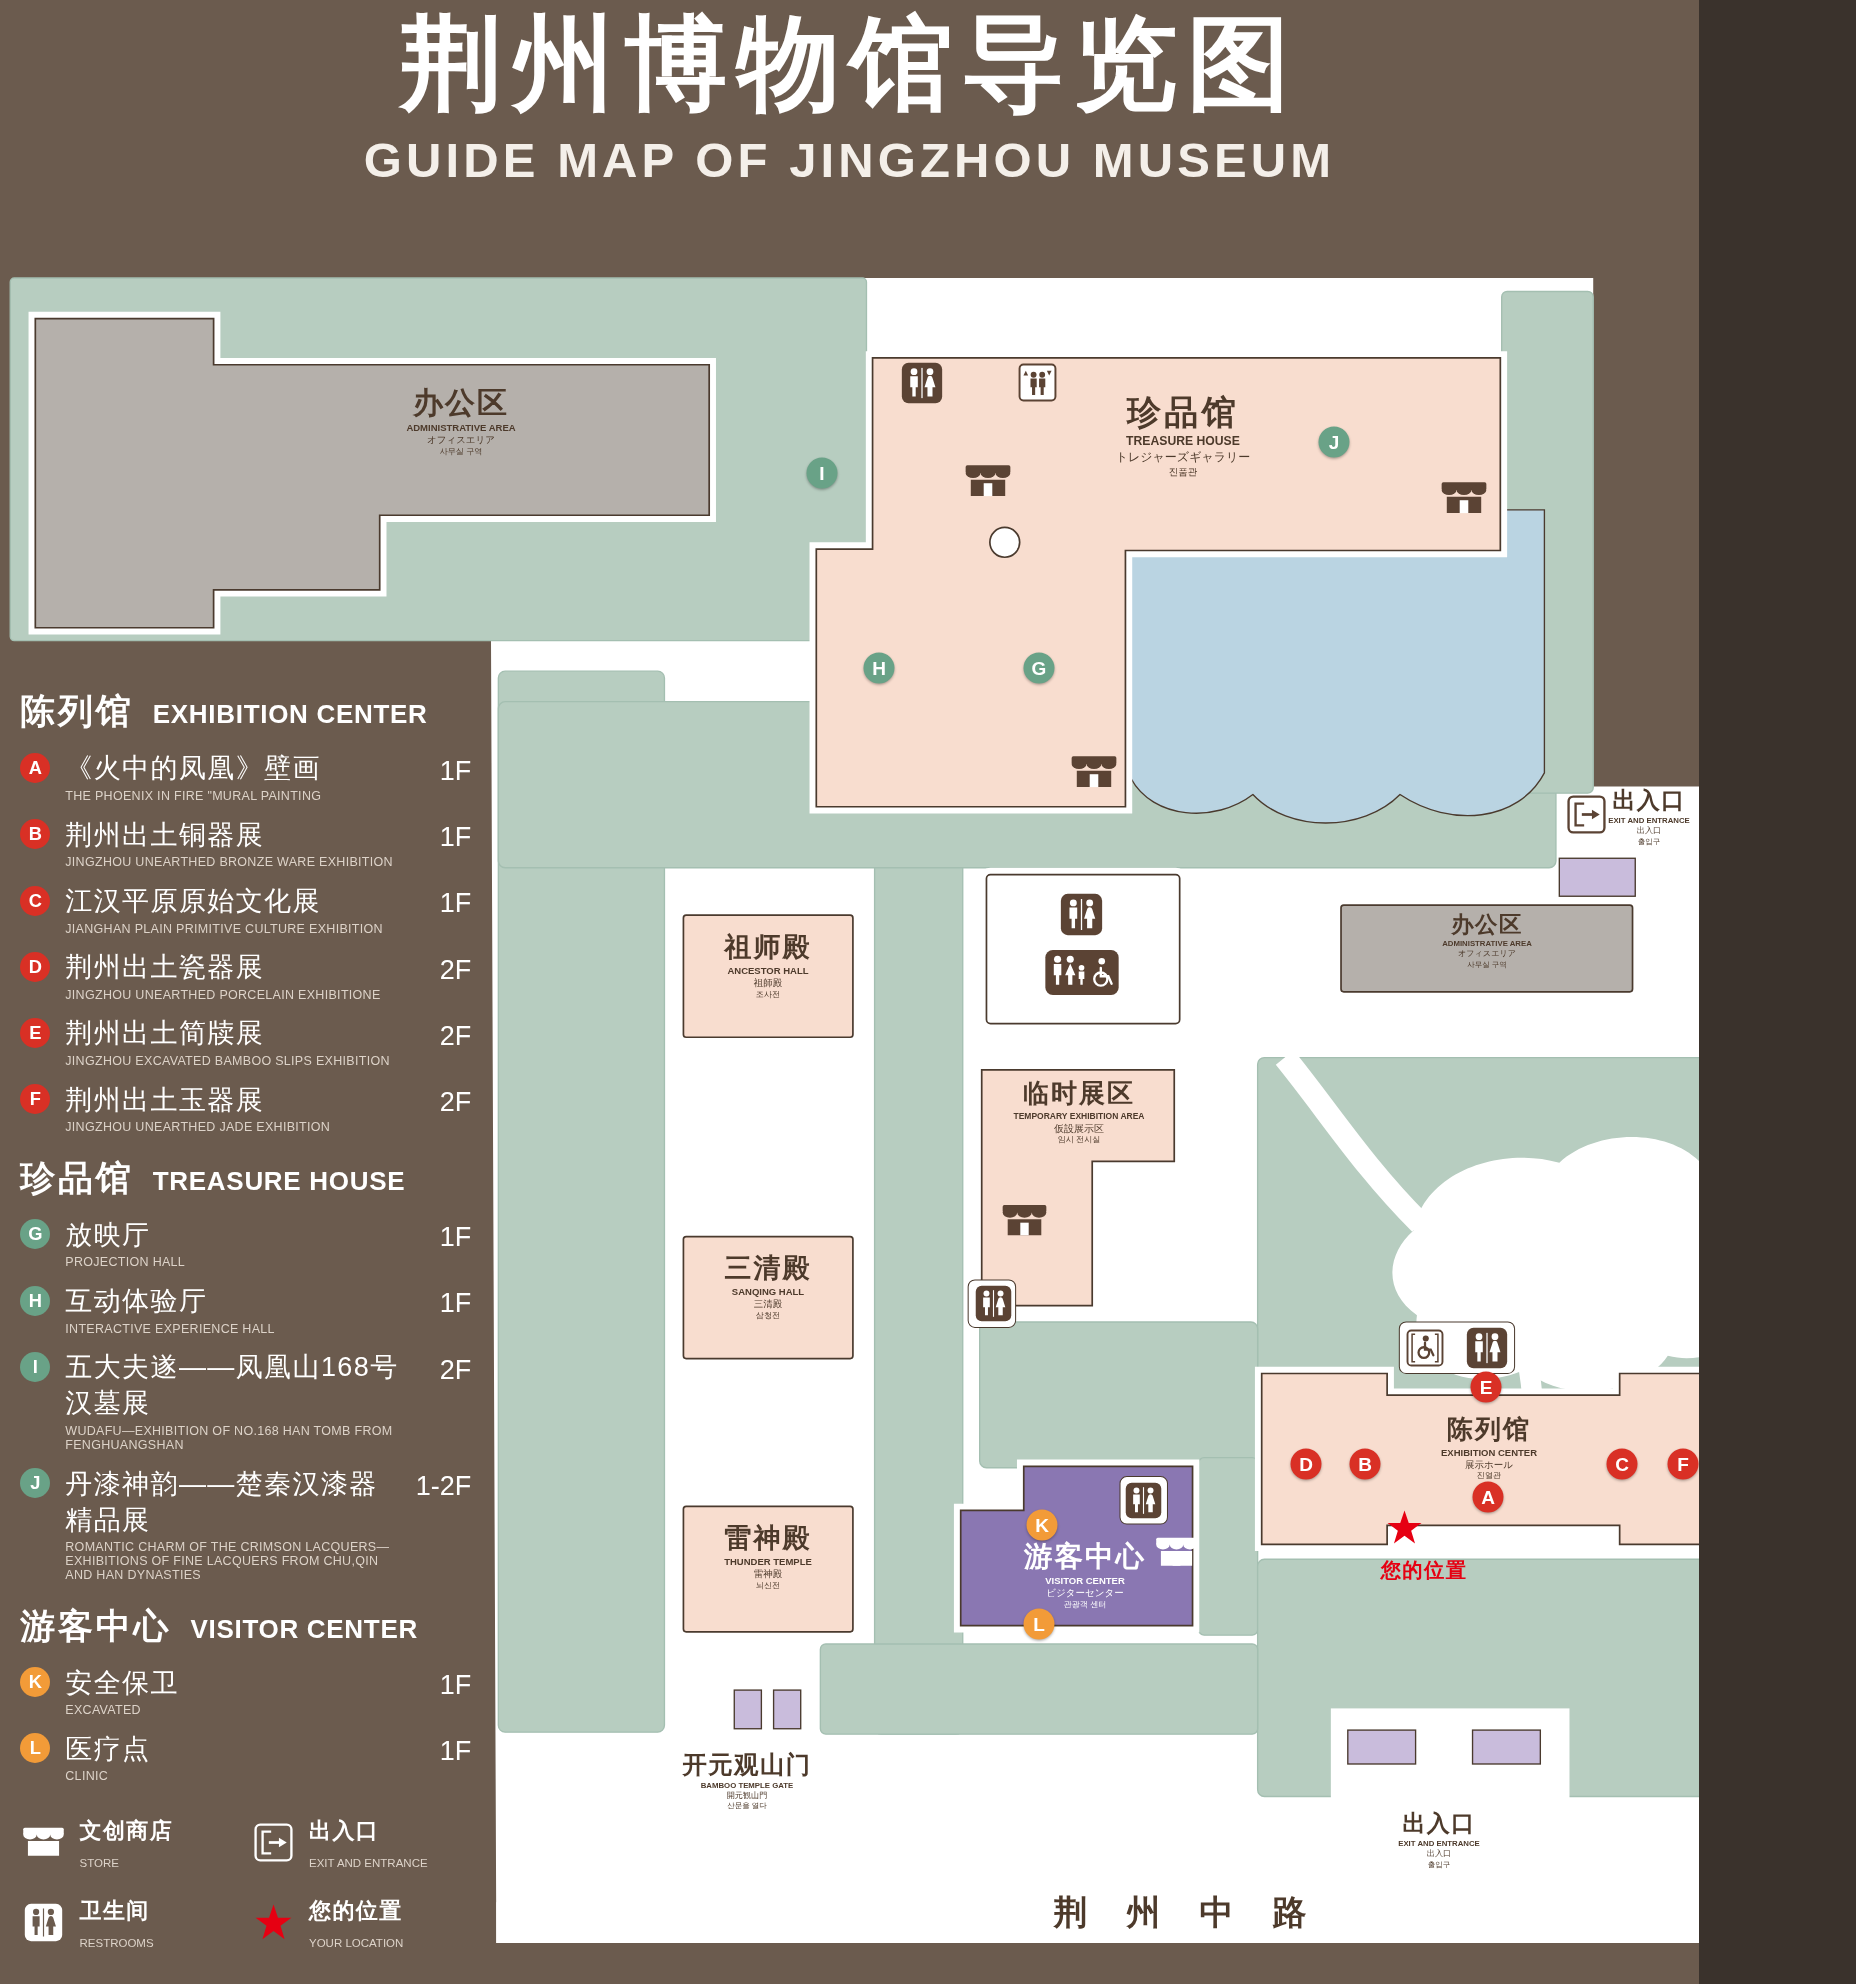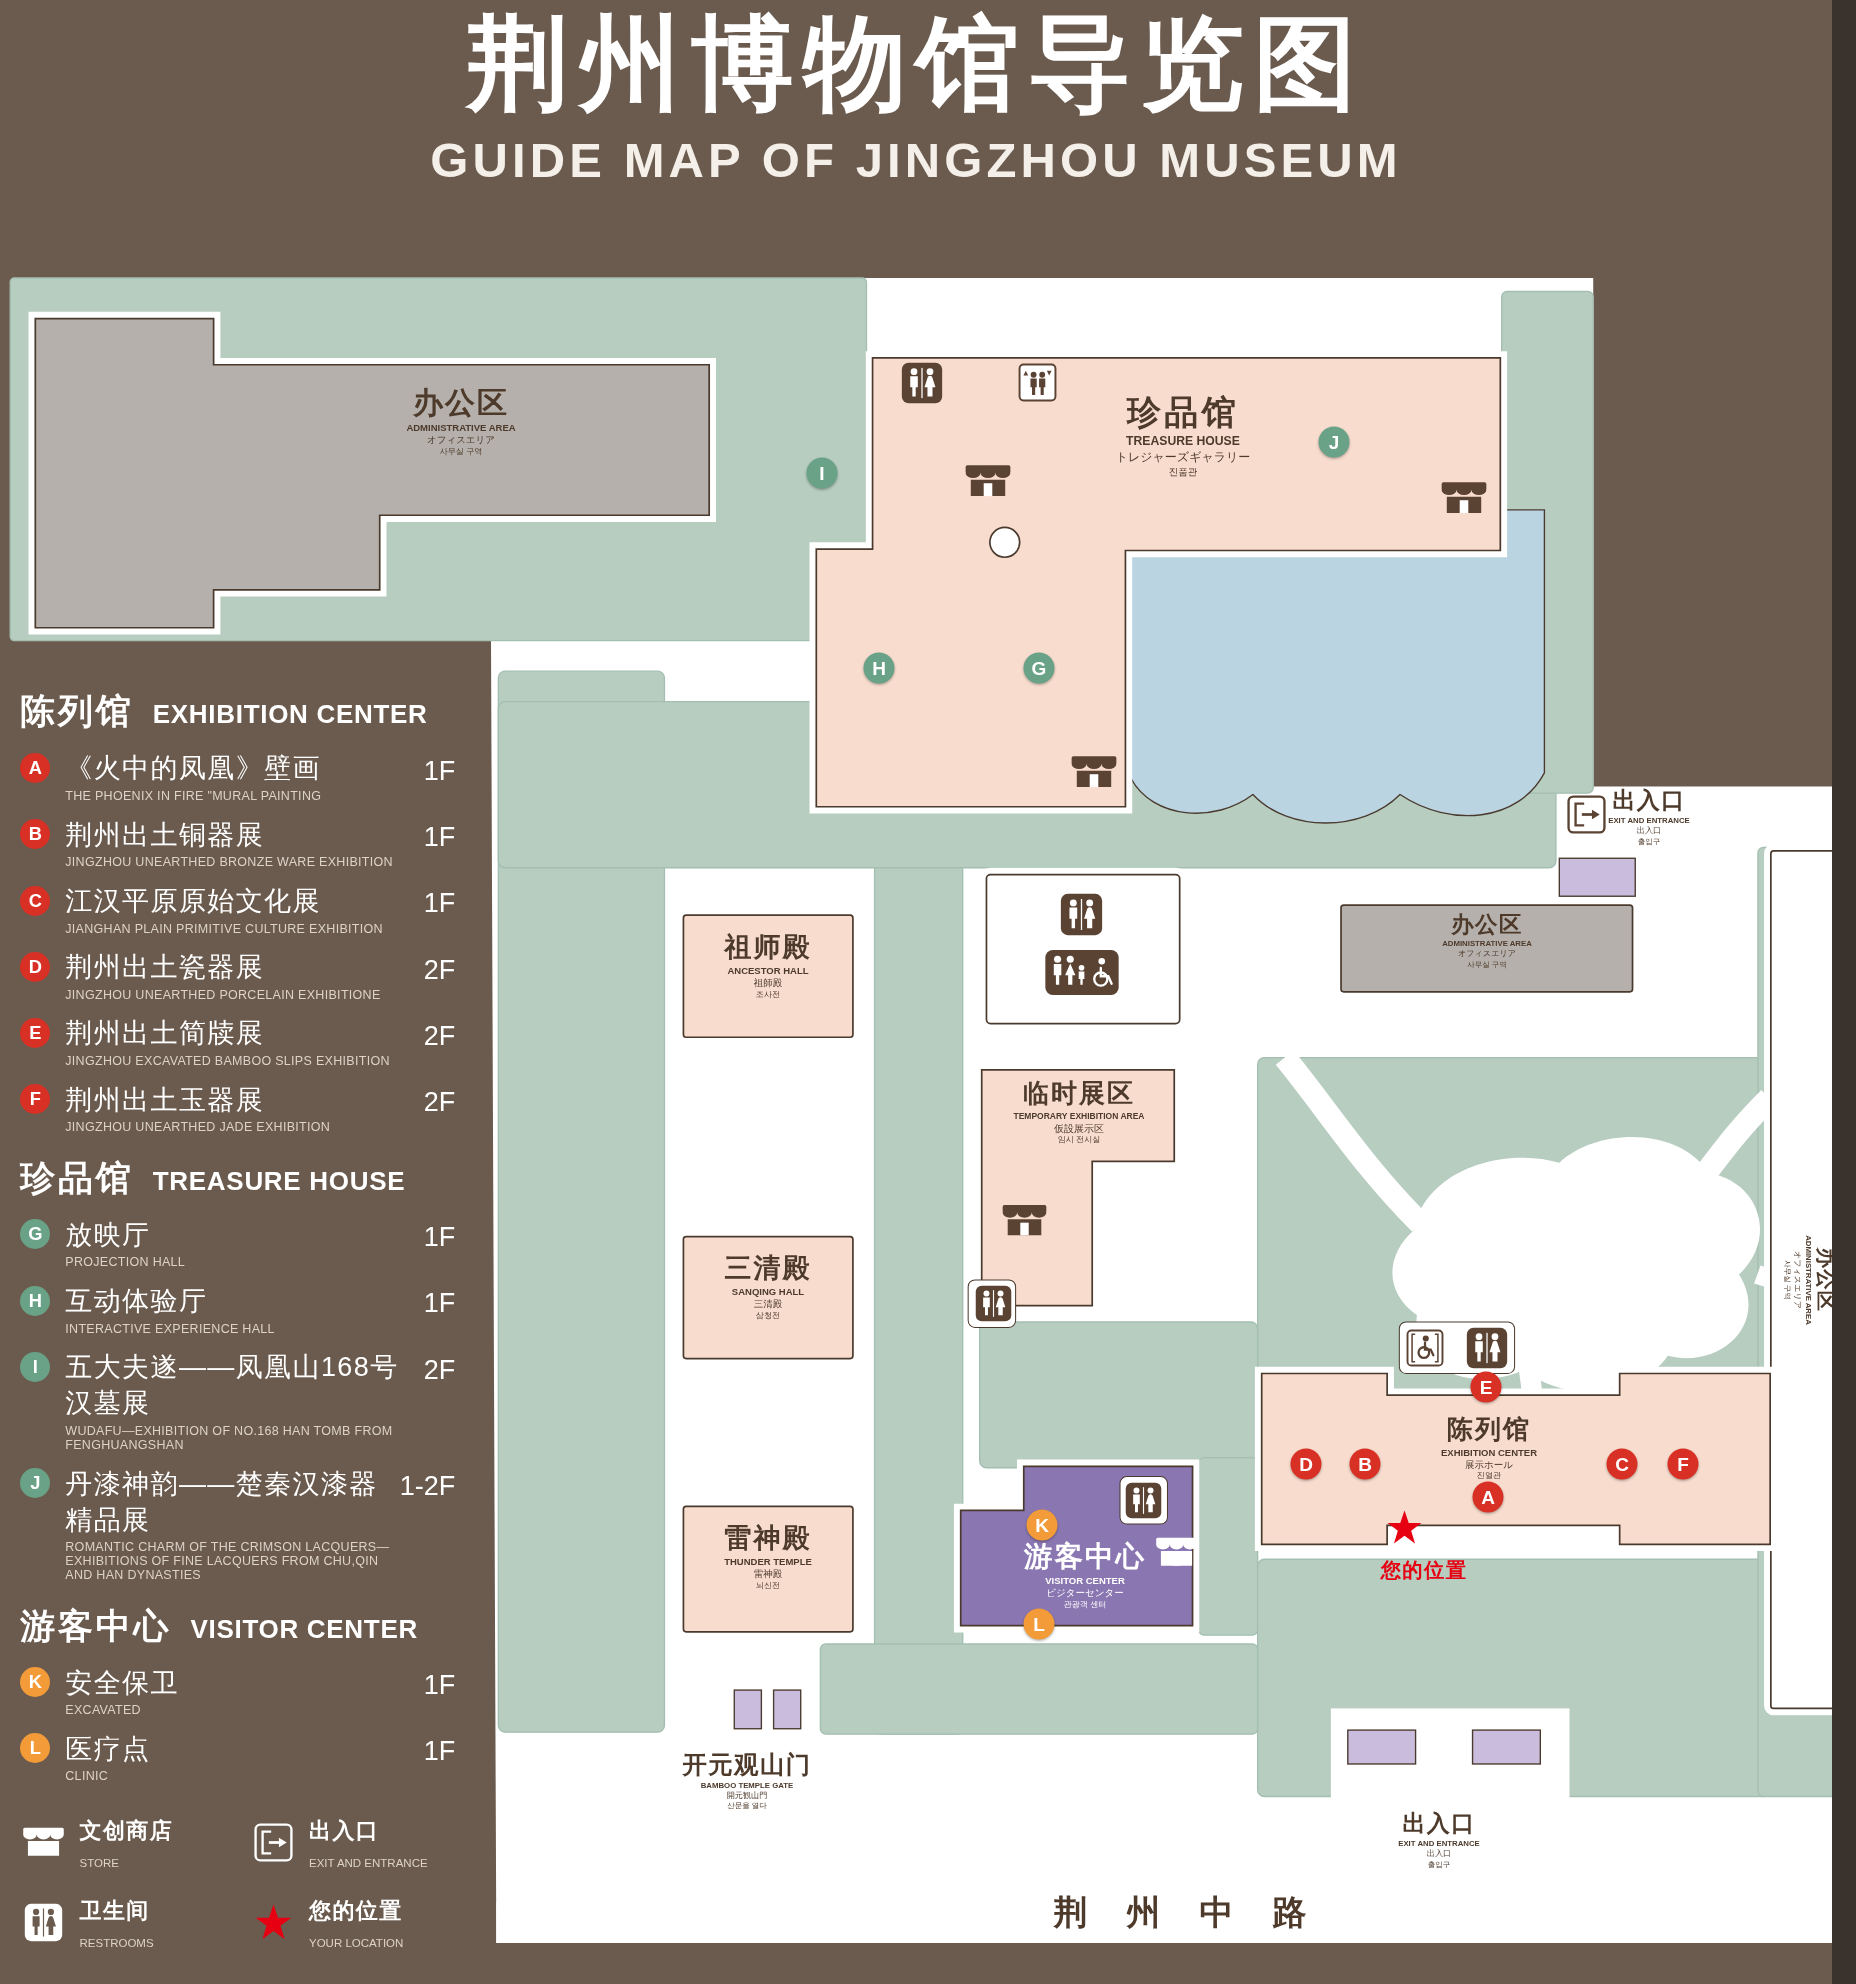--- a/index.html
+++ b/index.html
@@ -4,21 +4,21 @@
 <style>
   :root{
     --c-background:#6b5b4e; --c-green:#b7cdc0; --c-display_area:#f8ddcf;
     --c-office_area:#b5b0ab; --c-pond:#bad4e2; --c-visitor_center:#8a77b2;
     --c-entrance:#c9bcdc; --c-exhibition_marker:#d93025; --c-treasure_marker:#69a287;
     --c-visitor_marker:#f29b38; --c-location_red:#e60012; --c-icon_brown:#5b4334;
     --c-text_dark:#4d3a2b; --c-line:#4a3a2e;
   }
   *{box-sizing:border-box; margin:0; padding:0;}
   body{font-family:"Liberation Sans","DejaVu Sans",sans-serif; background:#3a322c;}
-  .canvas{position:relative; width:1832px; height:1985px; background:var(--c-background,#6b5b4e); overflow:hidden;}
+  .canvas{position:relative; width:1699px; height:1985px; background:var(--c-background,#6b5b4e); overflow:hidden;}
 
   
   .hdr{position:absolute; left:0; top:6.8px; width:100%; text-align:center; color:#fff; z-index:4;}
   .hdr .t-cn{font-size:103px; font-weight:bold; letter-spacing:9.5px; line-height:1.1;}
   .hdr .t-en{font-size:49px; font-weight:600; letter-spacing:4.1px; margin-top:12.2px; color:#f4efe9;}
 
   
   .map-base{position:absolute; left:0; top:0; z-index:1;}
   .f-white{fill:#fff;}
   .f-green{fill:var(--c-green,#b7cdc0); stroke:#a4bfb1; stroke-width:2;}
@@ -66,21 +66,21 @@
   .leg-head-en{font-size:26px; font-weight:bold; margin-left:16.3px; letter-spacing:0.7px;}
   .leg-item{display:flex; align-items:flex-start; position:relative; padding-right:68px; margin:13.6px 0;}
   .leg-marker{flex:0 0 30px; width:30px; height:30px; border-radius:50%; display:flex; align-items:center; justify-content:center;
               font-weight:bold; font-size:18.3px; color:#fff; margin-top:2.7px;}
   .sec-red .leg-marker{background:var(--c-exhibition_marker,#d93025);}
   .sec-green .leg-marker{background:var(--c-treasure_marker,#69a287);}
   .sec-orange .leg-marker{background:var(--c-visitor_marker,#f29b38);}
   .leg-text{margin-left:15px; min-width:0;}
   .leg-cn{display:block; font-size:27px; letter-spacing:1.4px;}
   .leg-en{display:block; font-size:12.5px; color:#ddd3c9; margin-top:2.7px; letter-spacing:0.3px;}
-  .leg-floor{position:absolute; right:16px; top:5.4px; font-size:27px; color:#fff;}
+  .leg-floor{position:absolute; right:0; top:5.4px; font-size:27px; color:#fff;}
   .leg-syms{display:grid; grid-template-columns:220px 1fr; column-gap:9.5px; row-gap:27px; margin-top:33px;
             color:#fff; --fig:var(--c-background,#6b5b4e); --boxfill:transparent;}
   .sym-item{display:flex; align-items:center;}
   .sym-ico{width:47px; height:39px; flex:0 0 47px;}
   .sym-text{margin-left:12.2px;}
   .sym-cn{display:block; font-size:22px; font-weight:bold; letter-spacing:1.4px;}
   .sym-en{display:block; font-size:11.5px; color:#ddd3c9; margin-top:11px;}
 </style>
 </head>
 <body>

